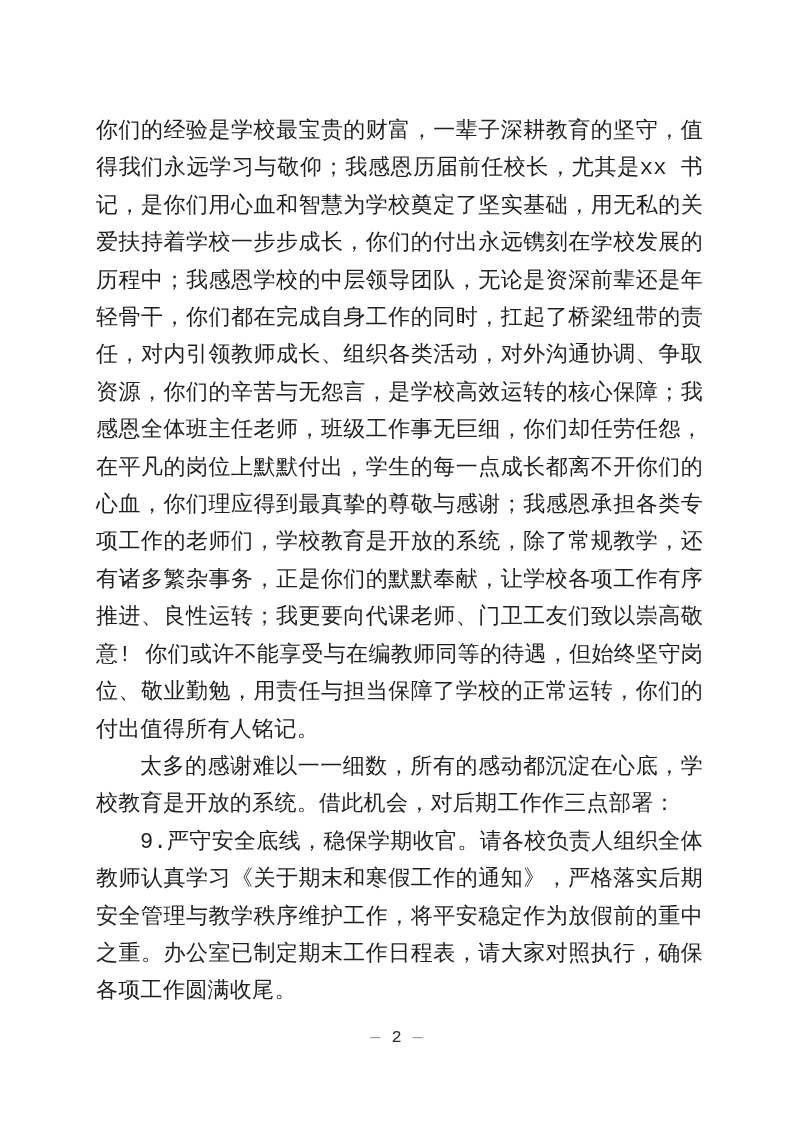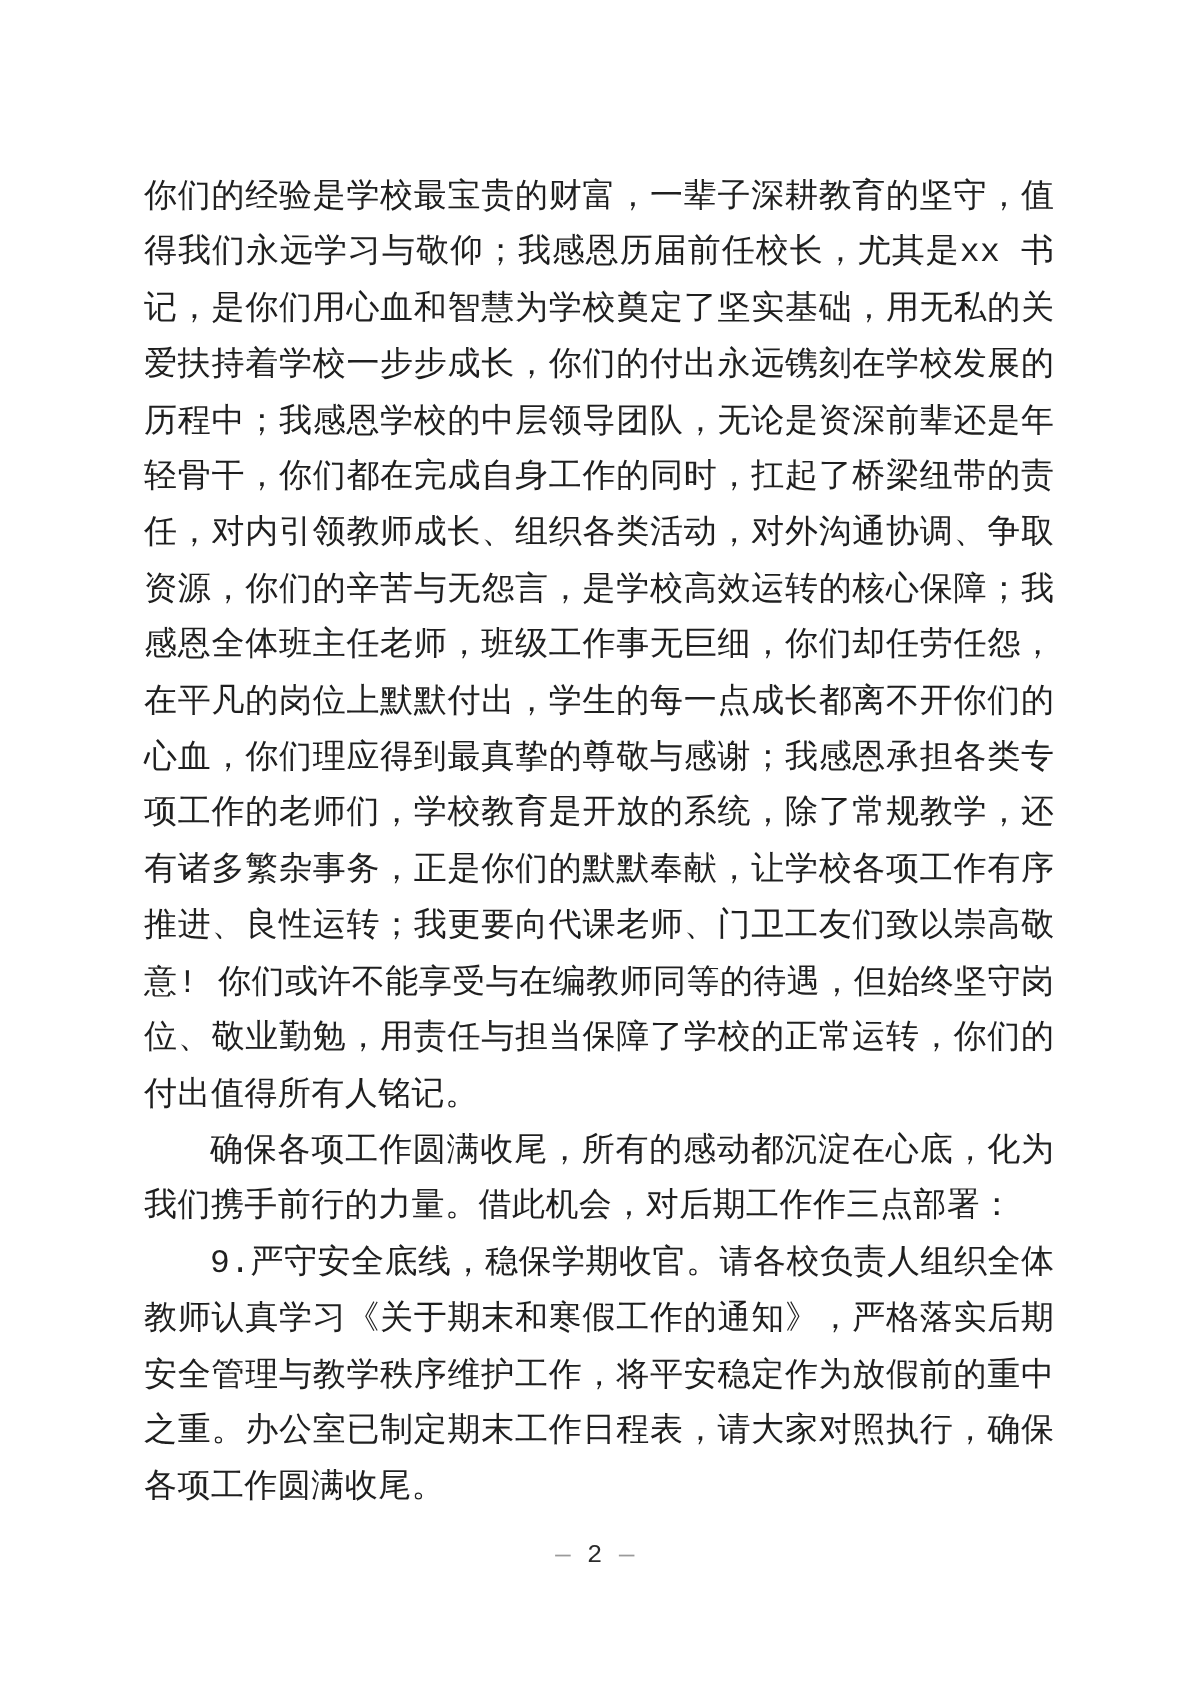--- a/index.html
+++ b/index.html
@@ -52,21 +52,21 @@
     margin: 0 11px;
   }
 </style>
 </head>
 <body>
 
 <div class="page">
 
   <div class="content">
     <p>你们的经验是学校最宝贵的财富，一辈子深耕教育的坚守，值得我们永远学习与敬仰；我感恩历届前任校长，尤其是xx 书记，是你们用心血和智慧为学校奠定了坚实基础，用无私的关爱扶持着学校一步步成长，你们的付出永远镌刻在学校发展的历程中；我感恩学校的中层领导团队，无论是资深前辈还是年轻骨干，你们都在完成自身工作的同时，扛起了桥梁纽带的责任，对内引领教师成长、组织各类活动，对外沟通协调、争取资源，你们的辛苦与无怨言，是学校高效运转的核心保障；我感恩全体班主任老师，班级工作事无巨细，你们却任劳任怨，在平凡的岗位上默默付出，学生的每一点成长都离不开你们的心血，你们理应得到最真挚的尊敬与感谢；我感恩承担各类专项工作的老师们，学校教育是开放的系统，除了常规教学，还有诸多繁杂事务，正是你们的默默奉献，让学校各项工作有序推进、良性运转；我更要向代课老师、门卫工友们致以崇高敬意! 你们或许不能享受与在编教师同等的待遇，但始终坚守岗位、敬业勤勉，用责任与担当保障了学校的正常运转，你们的付出值得所有人铭记。</p>
-    <p class="indent">确保各项工作圆满收尾，所有的感动都沉淀在心底，化为我们携手前行的力量。借此机会，对后期工作作三点部署：</p>
+    <p class="indent">太多的感谢难以一一细数，所有的感动都沉淀在心底，学校教育是开放的系统。借此机会，对后期工作作三点部署：</p>
     <p class="indent">9.严守安全底线，稳保学期收官。请各校负责人组织全体教师认真学习《关于期末和寒假工作的通知》，严格落实后期安全管理与教学秩序维护工作，将平安稳定作为放假前的重中之重。办公室已制定期末工作日程表，请大家对照执行，确保各项工作圆满收尾。</p>
   </div>
 
   <div class="footer">
     <span class="dash">—</span><span class="num">2</span><span class="dash">—</span>
   </div>
 
 </div>
 
 </body></html>

